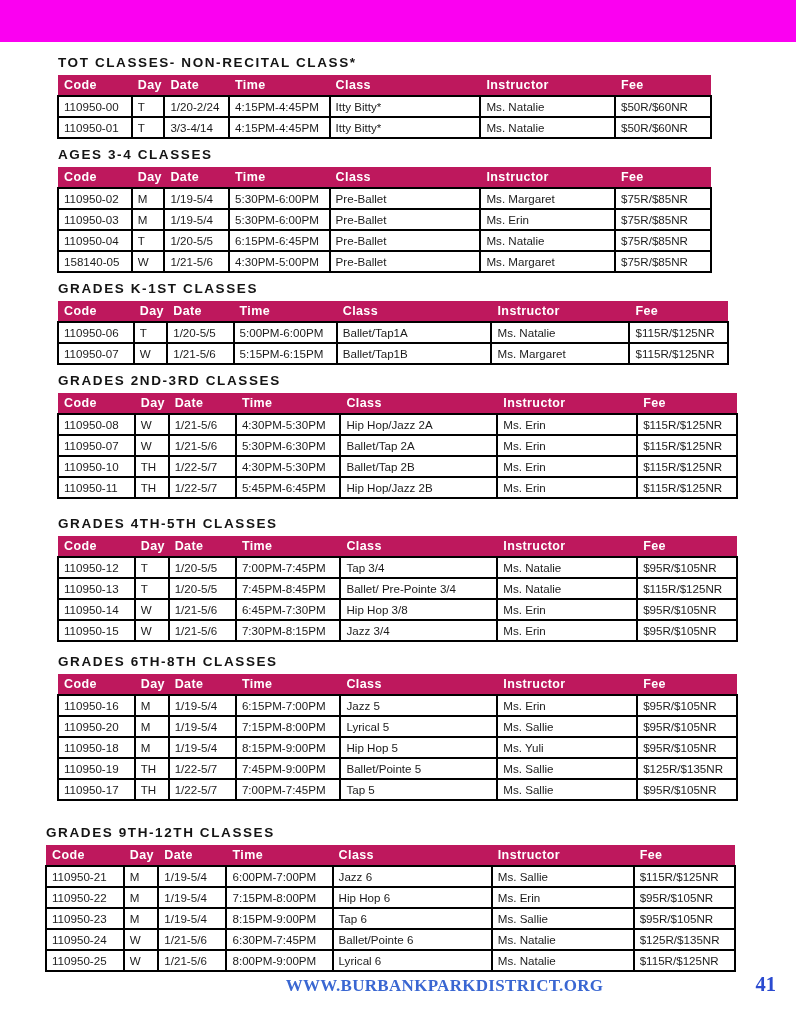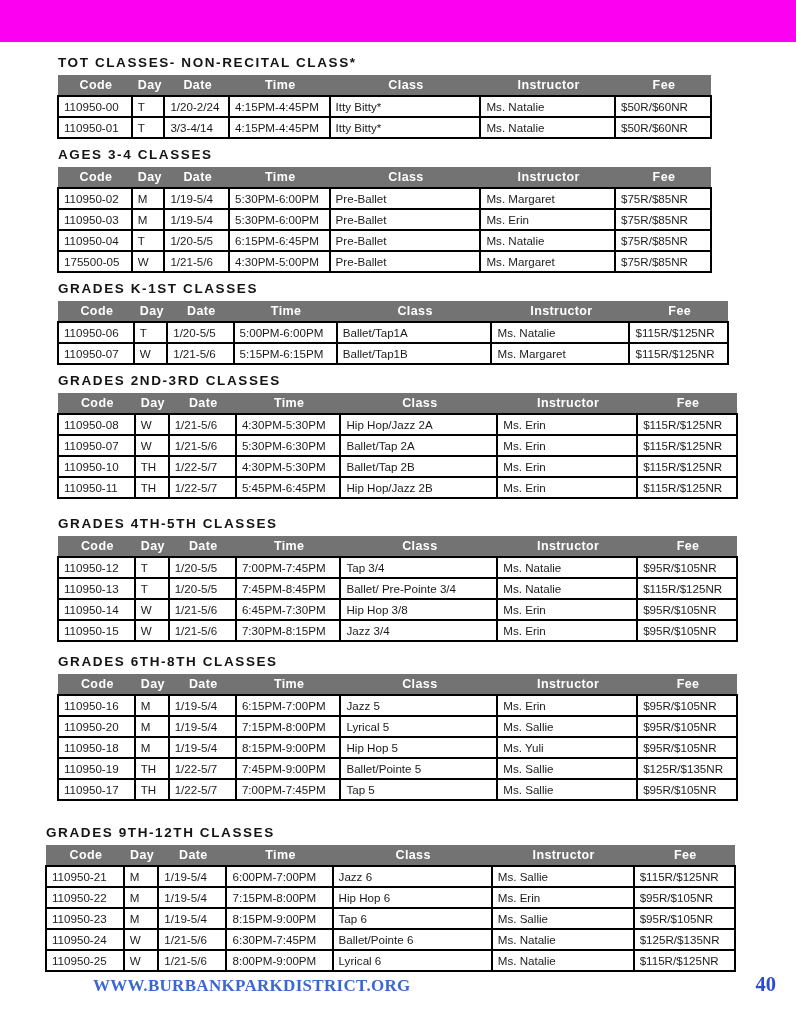--- a/index.html
+++ b/index.html
@@ -41,25 +41,25 @@
   .section:nth-of-type(7){margin-top:24px;margin-left:-12px;margin-bottom:0;}
   .section:nth-of-type(7) table{width:691px;}
   col.c-code{width:11.3%;}
   col.c-day{width:5.0%;}
   col.c-date{width:9.9%;}
   col.c-time{width:15.4%;}
   col.c-class{width:23.1%;}
   col.c-instructor{width:20.6%;}
   col.c-fee{width:14.7%;}
   th{
-    background:#737373;
+    background:#be185d;
     color:#ffffff;
     font-size:12.5px;
     font-weight:bold;
-    text-align:center;
+    text-align:left;
     letter-spacing:.4px;
     padding:3px 4px 3px 6px;
     border:none;
     height:14px;
     white-space:nowrap;
     overflow:hidden;
   }
   td{
     border:2px solid #000000;
     font-size:11.6px;
@@ -72,20 +72,21 @@
   }
   .footer{
     position:relative;
     width:100%;
     margin-top:4px;
     height:26px;
   }
   .footer-url{
     position:absolute;
     left:0;right:0;
+    text-align:center;
     padding-left:36px;
     font-family:"Liberation Serif", serif;
     font-weight:bold;
     font-size:17px;
     letter-spacing:.3px;
     color:#3a67d2;
     text-decoration:none;
     cursor:pointer;
   }
   .page-number{
@@ -196,21 +197,21 @@
             <tr>
               <td>110950-04</td>
               <td>T</td>
               <td>1/20-5/5</td>
               <td>6:15PM-6:45PM</td>
               <td>Pre-Ballet</td>
               <td>Ms. Natalie</td>
               <td>$75R/$85NR</td>
             </tr>
             <tr>
-              <td>175500-05</td>
+              <td>158140-05</td>
               <td>W</td>
               <td>1/21-5/6</td>
               <td>4:30PM-5:00PM</td>
               <td>Pre-Ballet</td>
               <td>Ms. Margaret</td>
               <td>$75R/$85NR</td>
             </tr>
           </tbody>
     </table>
   </section>
@@ -531,15 +532,15 @@
               <td>Ms. Natalie</td>
               <td>$115R/$125NR</td>
             </tr>
           </tbody>
     </table>
   </section>
 </div>
 
   <div class="footer">
     <span class="footer-url">WWW.BURBANKPARKDISTRICT.ORG</span>
-    <span class="page-number">40</span>
+    <span class="page-number">41</span>
   </div>
 </main>
 
 </body></html>

